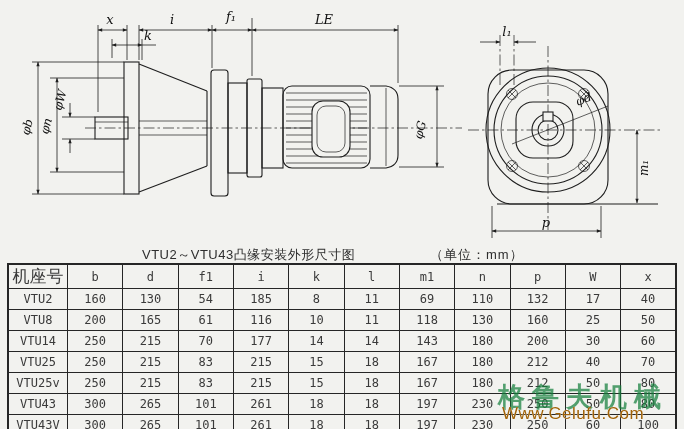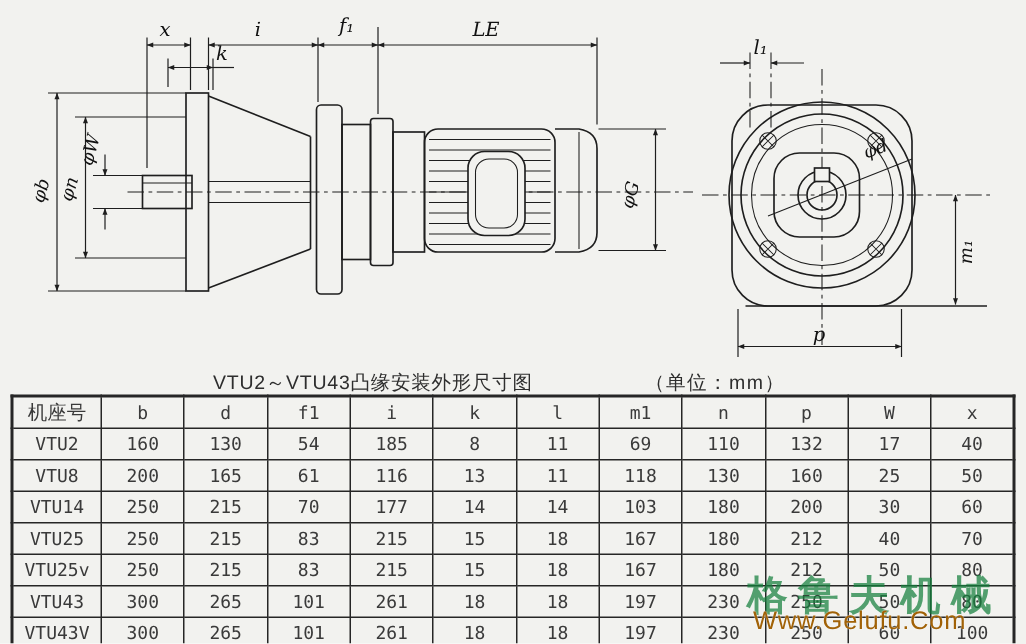--- a/index.html
+++ b/index.html
@@ -31,21 +31,21 @@
     border:2px solid #262626;
     font-family:"DejaVu Sans Mono", monospace;
     font-size:12px;color:#3a3a3a;
   }
   #dim-table th,#dim-table td{
     border:1.5px solid #262626;
     text-align:center;vertical-align:middle;
     padding:0;font-weight:normal;
     height:20px;overflow:hidden;white-space:nowrap;
   }
-  #dim-table th:first-child{width:58px;font-family:"Liberation Sans",sans-serif;font-size:13px;}
+  #dim-table th:first-child{width:58px;font-family:"Liberation Sans",sans-serif;font-size:17px;}
   
   .wm-cn{
     position:absolute;left:498px;top:379px;
     font-family:"DejaVu Serif", serif;
     font-size:27px;font-weight:bold;color:#15803d;opacity:0.72;
     letter-spacing:7px;white-space:nowrap;
   }
   .wm-url{
     position:absolute;left:502px;top:404px;
     font-size:17px;color:#a16207;letter-spacing:0.5px;white-space:nowrap;
@@ -233,37 +233,37 @@
           <td>132</td>
           <td>17</td>
           <td>40</td>
         </tr>
         <tr>
           <td>VTU8</td>
           <td>200</td>
           <td>165</td>
           <td>61</td>
           <td>116</td>
-          <td>13</td>
+          <td>10</td>
           <td>11</td>
           <td>118</td>
           <td>130</td>
           <td>160</td>
           <td>25</td>
           <td>50</td>
         </tr>
         <tr>
           <td>VTU14</td>
           <td>250</td>
           <td>215</td>
           <td>70</td>
           <td>177</td>
           <td>14</td>
           <td>14</td>
-          <td>103</td>
+          <td>143</td>
           <td>180</td>
           <td>200</td>
           <td>30</td>
           <td>60</td>
         </tr>
         <tr>
           <td>VTU25</td>
           <td>250</td>
           <td>215</td>
           <td>83</td>

